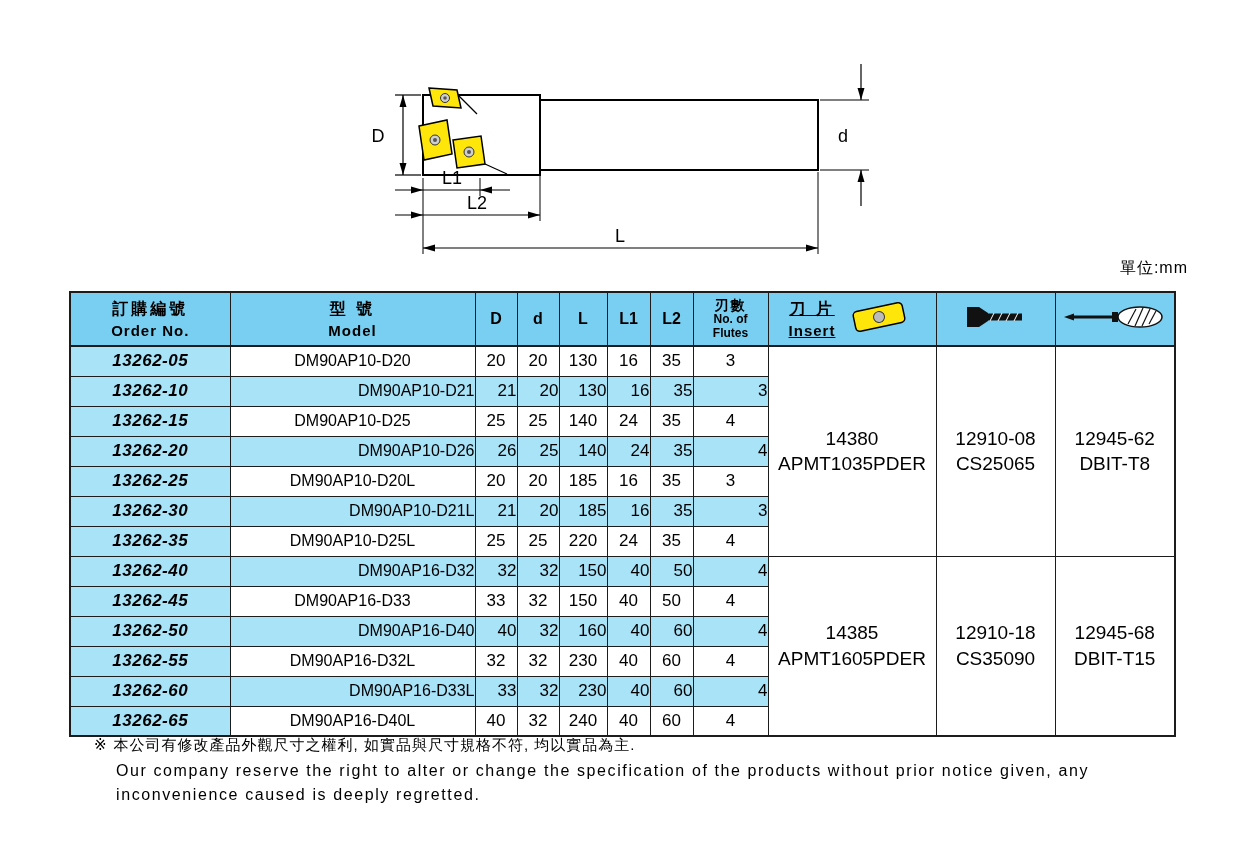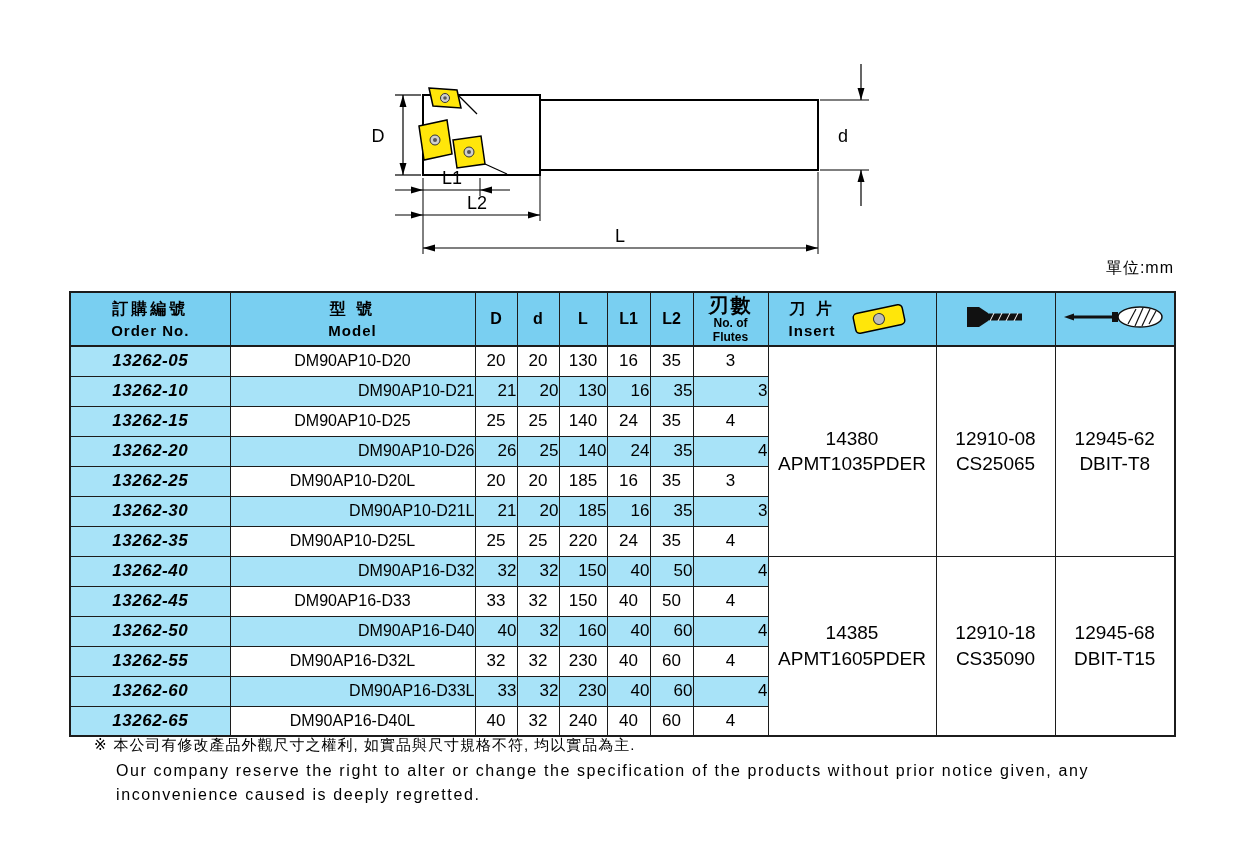--- a/index.html
+++ b/index.html
@@ -9,43 +9,43 @@
     --line:#1c1c1c;
   }
   html,body{margin:0;padding:0;}
   body{
     width:1240px;height:847px;position:relative;background:#fff;
     font-family:"Liberation Sans","DejaVu Sans",sans-serif;color:#000;
     overflow:hidden;
   }
   .diagram{position:absolute;left:355px;top:50px;width:545px;height:215px;}
   .diagram text{font-family:"Liberation Sans","DejaVu Sans",sans-serif;font-size:18px;fill:#000;}
-  .unit-label{position:absolute;top:258px;right:66px;font-size:16px;letter-spacing:1px;}
+  .unit-label{position:absolute;top:258px;right:52px;font-size:16px;letter-spacing:1px;}
 
   table.spec{
     position:absolute;left:69px;top:291px;width:1105px;
     border-collapse:collapse;table-layout:fixed;background:#404040;
     border:2px solid var(--line);
   }
   table.spec th, table.spec td{
     border:1px solid var(--line);
     text-align:center;vertical-align:middle;padding:0;
     overflow:hidden;white-space:nowrap;
   }
   table.spec thead th{
     background:var(--header-blue);
     height:52px;font-size:16px;font-weight:bold;
     border-bottom:2px solid var(--line);
   }
   thead .zh{letter-spacing:3px;font-size:16px;}
   thead .en{letter-spacing:1px;font-size:15px;margin-top:2px;}
   thead th.dimcol{font-size:17px;}
-  thead th.flutes .zh-s{font-size:20px;letter-spacing:2px;line-height:1.15;}
+  thead th.flutes .zh-s{font-size:14px;letter-spacing:2px;line-height:1.15;}
   thead th.flutes .en-s{font-size:12px;line-height:1.15;font-weight:bold;}
-  .insert-head{display:flex;align-items:center;justify-content:center;gap:8px;}
+  .insert-head{display:flex;justify-content:center;gap:8px;text-decoration:underline;}
   .insert-head-text .zh{font-size:16px;}
   .insert-head-text .en{font-size:15px;}
 
   tbody tr{height:30px;}
   tbody td{font-size:17px;background:#fff;}
   tbody td.order{
     background:var(--row-blue);
     font-weight:bold;font-style:italic;font-size:17px;letter-spacing:0.5px;
   }
   tbody td.model{font-size:16px;}

